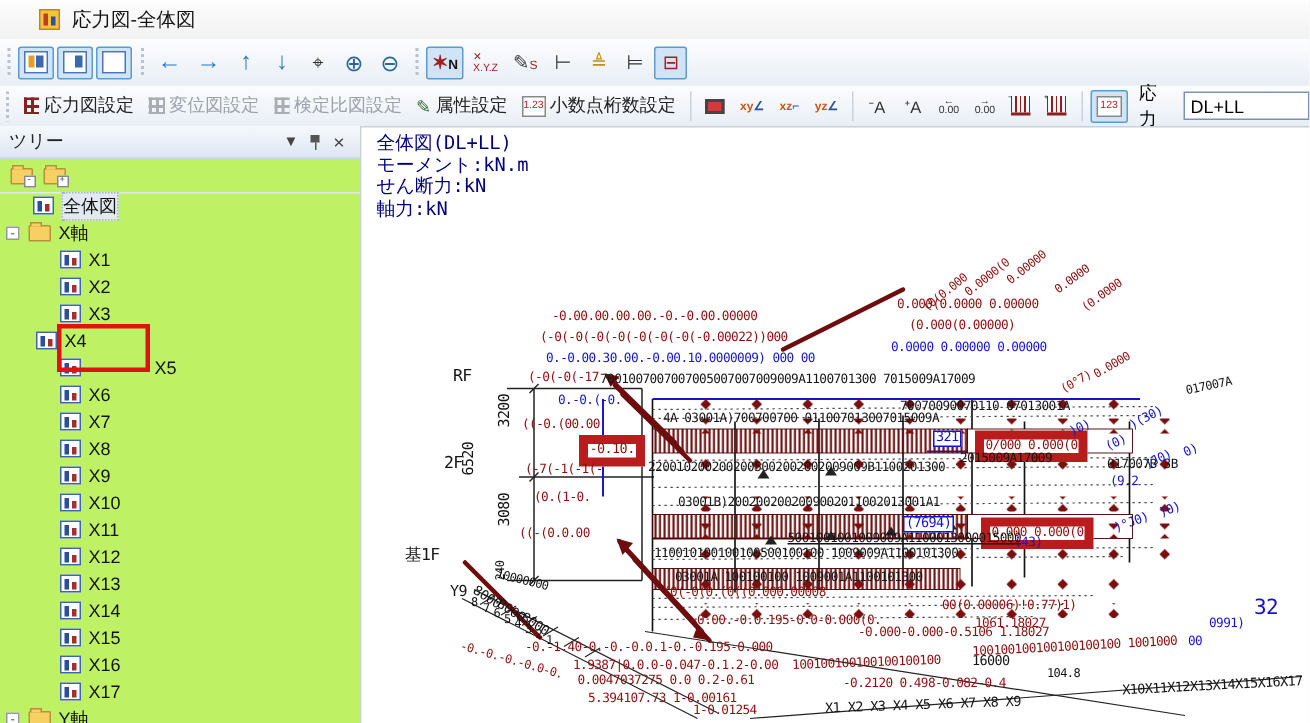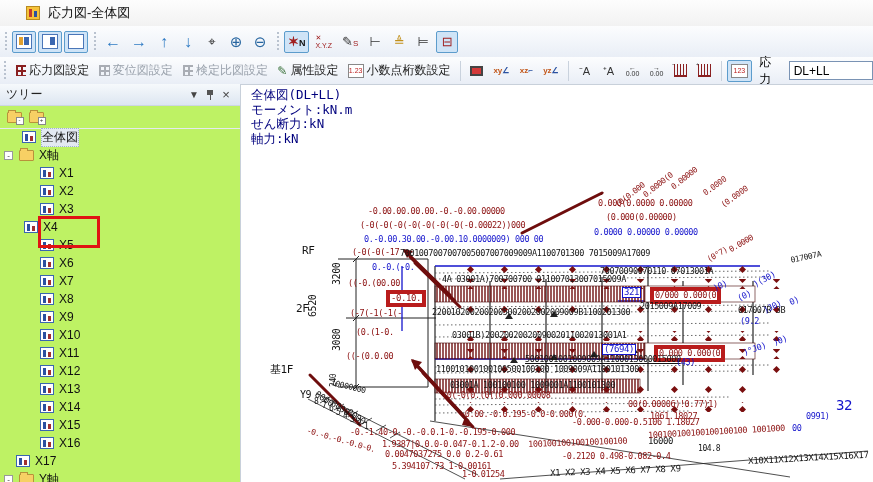--- a/index.html
+++ b/index.html
@@ -70,21 +70,21 @@
   .selrow{background:#e3e9f2;border:1px dotted #9fb4cf;}
 
   
   #main{position:absolute;left:241px;top:84px;right:0;bottom:0;background:#fff;overflow:hidden;border-top:1px solid #c8d0da;}
   #mainhdr{position:absolute;left:10px;top:3px;color:#00007e;font-size:12.5px;font-family:"DejaVu Sans Mono",monospace;line-height:14.5px;white-space:pre;}
   #diagram{position:absolute;left:9px;top:0;width:623px;height:398px;}
   .an{position:absolute;font-family:"DejaVu Sans Mono",monospace;font-size:8.5px;line-height:1;white-space:nowrap;letter-spacing:-0.4px;transform-origin:left top;}
   .ck{color:#151515;}
   .cr{color:#8b0f0f;}
   .cb{color:#1414cc;}
-  .crb{color:#8b0f0f;border:4px solid #b91c1c;background:#fff;padding:0 1px;}
+  .crb{color:#8b0f0f;border:6px solid #b91c1c;background:#fff;padding:0 1px;}
   .cbb{color:#1414cc;border:1px solid #1414cc;background:#fff;padding:0 1px;}
 </style>
 </head>
 <body>
 
 <div id="win">
 
   <div id="titlebar">
     <span id="appicon"></span>
     <span id="titletext">応力図-全体図</span>
@@ -272,21 +272,21 @@
             <span class="tlabel">X2</span>
           </div>
           <div class="trow" style="padding-left: 40px;">
             <span class="dico"></span>
             <span class="tlabel">X3</span>
           </div>
           <div class="trow" style="padding-left: 24px;">
             <span class="dico"></span>
             <span class="tlabel">X4</span>
           </div>
-          <div class="trow" style="padding-left: 40px;">
+          <div class="trow" style="padding-left: 40px; gap: 44px;">
             <span class="dico"></span>
             <span class="tlabel">X5</span>
           </div>
           <div class="trow" style="padding-left: 40px;">
             <span class="dico"></span>
             <span class="tlabel">X6</span>
           </div>
           <div class="trow" style="padding-left: 40px;">
             <span class="dico"></span>
             <span class="tlabel">X7</span>
@@ -320,21 +320,21 @@
             <span class="tlabel">X14</span>
           </div>
           <div class="trow" style="padding-left: 40px;">
             <span class="dico"></span>
             <span class="tlabel">X15</span>
           </div>
           <div class="trow" style="padding-left: 40px;">
             <span class="dico"></span>
             <span class="tlabel">X16</span>
           </div>
-          <div class="trow" style="padding-left: 16px; align-items: center;">
+          <div class="trow" style="padding-left: 40px; align-items: center;">
             <span class="dico"></span>
             <span class="tlabel">X17</span>
           </div>
         </div>
       <div class="trow" style="padding-left:4px">
         <span class="exp">-</span>
         <span class="folder-ico" style="margin-left:6px"></span>
         <span class="tlabel">Y軸</span>
       </div>
       <div id="x2box"></div>

